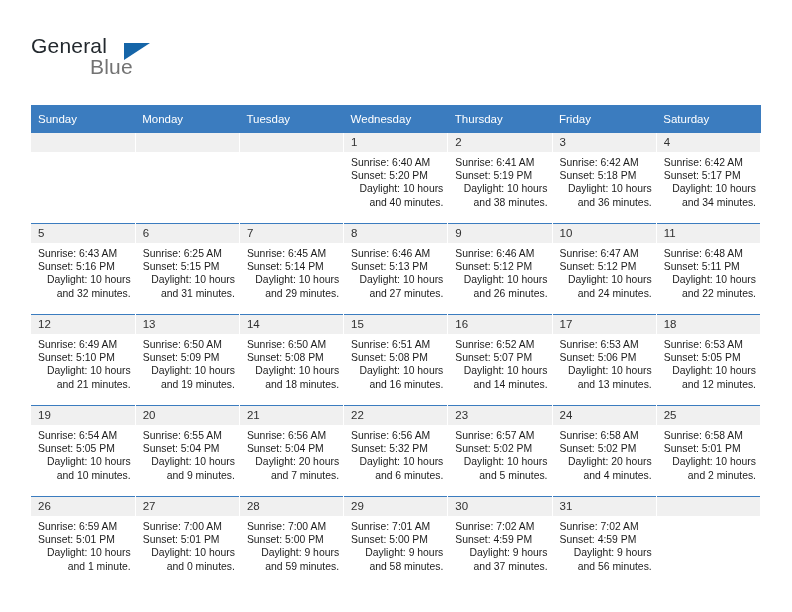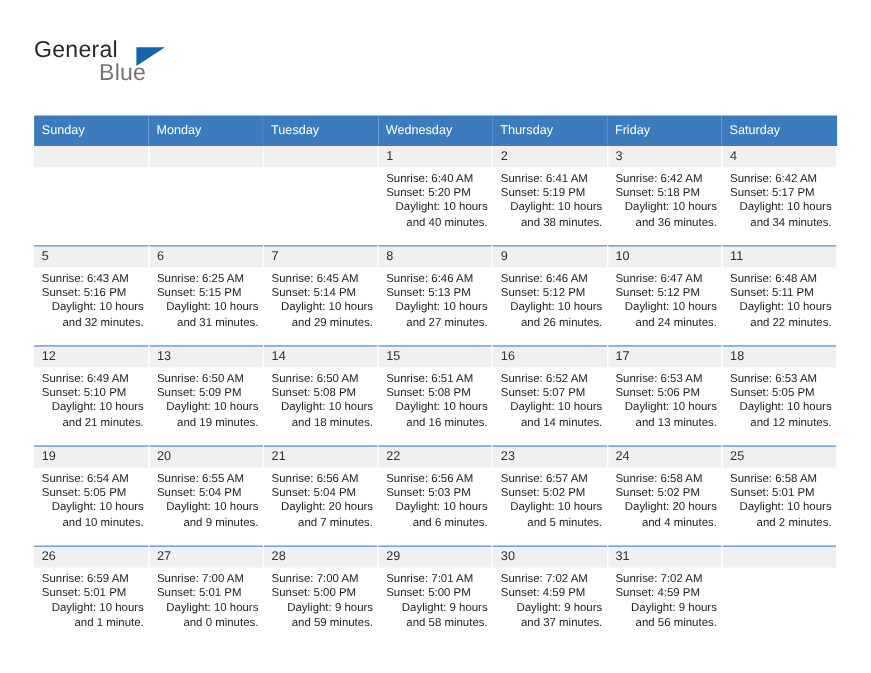--- a/index.html
+++ b/index.html
@@ -364,21 +364,21 @@
             <div class="cell-body">
               <div>Sunrise: 6:56 AM</div>
               <div>Sunset: 5:04 PM</div>
               <div class="wrap">Daylight: 20 hours and 7 minutes.</div>
             </div>
           </td>
           <td>
             <span class="daynum">22</span>
             <div class="cell-body">
               <div>Sunrise: 6:56 AM</div>
-              <div>Sunset: 5:03 PM</div>
+              <div>Sunset: 5:32 PM</div>
               <div class="wrap">Daylight: 10 hours and 6 minutes.</div>
             </div>
           </td>
           <td>
             <span class="daynum">23</span>
             <div class="cell-body">
               <div>Sunrise: 6:57 AM</div>
               <div>Sunset: 5:02 PM</div>
               <div class="wrap">Daylight: 10 hours and 5 minutes.</div>
             </div>

